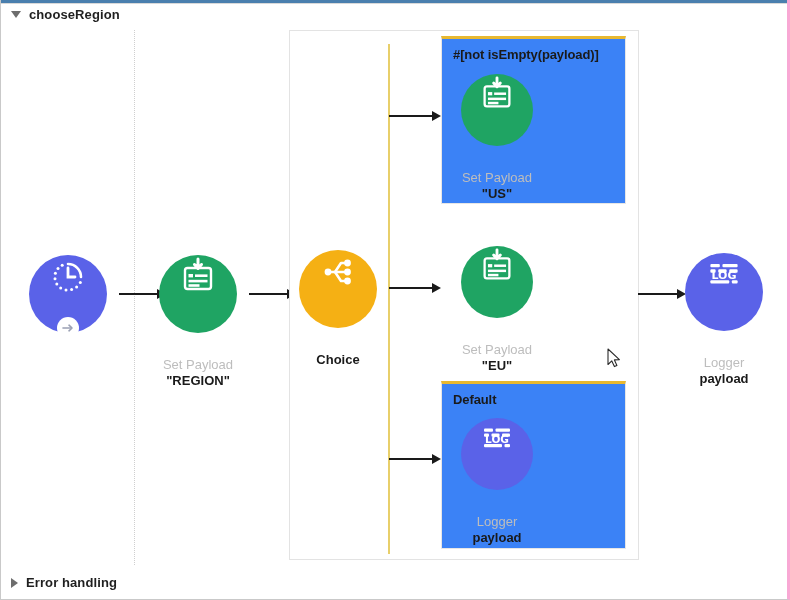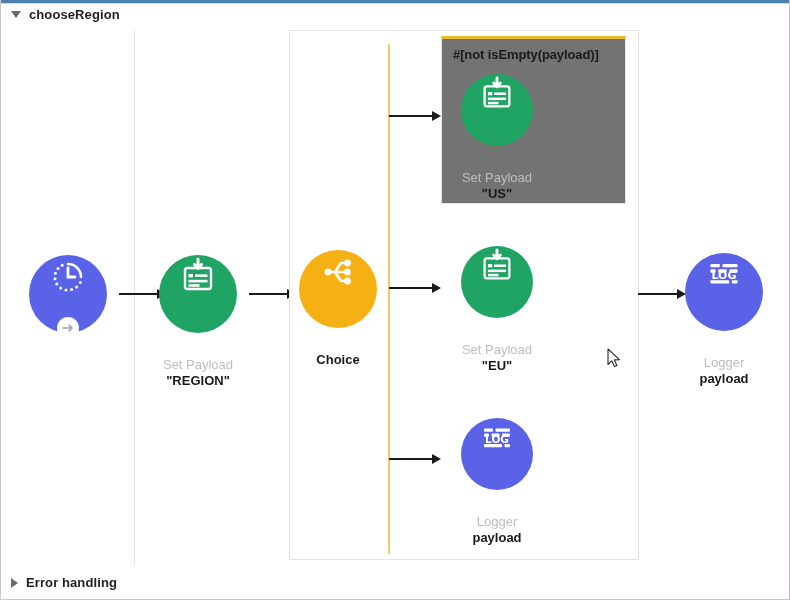--- a/index.html
+++ b/index.html
@@ -10,21 +10,21 @@
   body {
     font-family: "Liberation Sans", sans-serif;
   }
   #canvas {
     position: relative;
     width: 790px;
     height: 600px;
     background: #ffffff;
     overflow: hidden;
     border-left: 1px solid #c9c9c9;
-    border-right: 1px solid #f9a8d4;
+    border-right: 3px solid #f9a8d4;
     border-bottom: 1px solid #c9c9c9;
     box-sizing: border-box;
     text-decoration: underline;
   }
   .top-rule {
     position: absolute;
     left: 0; top: 0;
     width: 790px; height: 3px;
     background: #4a7fae;
   }
@@ -145,21 +145,21 @@
   
   .choice-box {
     position: absolute;
     border: 1px solid #e3e3e3;
     background: #ffffff;
     box-sizing: border-box;
   }
   .branch-box {
     position: absolute;
     box-sizing: border-box;
-    background: #737373;
+    background: #3b82f6;
     border: 1px solid #e6e6e6;
     border-top: 3px solid #e8b830;
   }
   .branch-label {
     position: absolute;
     left: 11px;
     top: 8px;
     font-size: 13px;
     color: #1a1a1a;
     font-weight: 600;
@@ -300,20 +300,23 @@
         <rect x="11.5" y="19" width="4.5" height="3.4" fill="#ffffff"></rect>
         <rect x="18" y="19.4" width="12.5" height="2.6" fill="#ffffff"></rect>
         <rect x="11.5" y="24.8" width="19" height="2.6" fill="#ffffff"></rect>
         <rect x="11.5" y="29.2" width="11" height="2.6" fill="#ffffff"></rect>
       </svg>
     </div>
     <div class="node-type">Set Payload</div>
     <div class="node-value">"EU"</div>
   </div>
 
+  <div class="branch-box" style="left:440px; top:381px; width:185px; height:168px;">
+    <div class="branch-label">Default</div>
+  </div>
   <div class="arrow-h" style="left:388px; top:453px; width:52px;">
     <div class="shaft" style="width:45px;"></div>
     <div class="head"></div>
   </div>
   <div class="node" style="left:436px; top:418px;">
     <div class="bubble purple small">
       <svg width="42" height="42" viewBox="0 0 42 42">
         <g fill="#ffffff">
           <rect x="8" y="10.5" width="9" height="3.2" rx="1"></rect>
           <rect x="19.5" y="10.5" width="14.5" height="3.2" rx="1"></rect>

